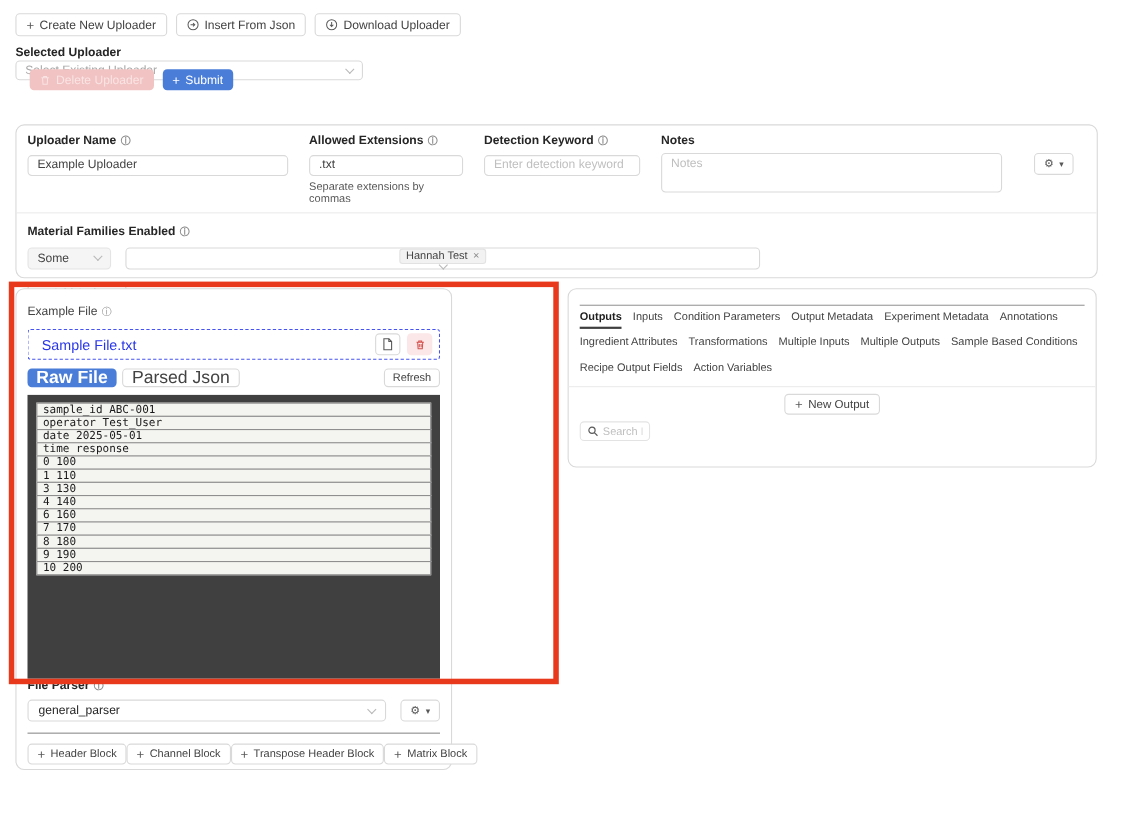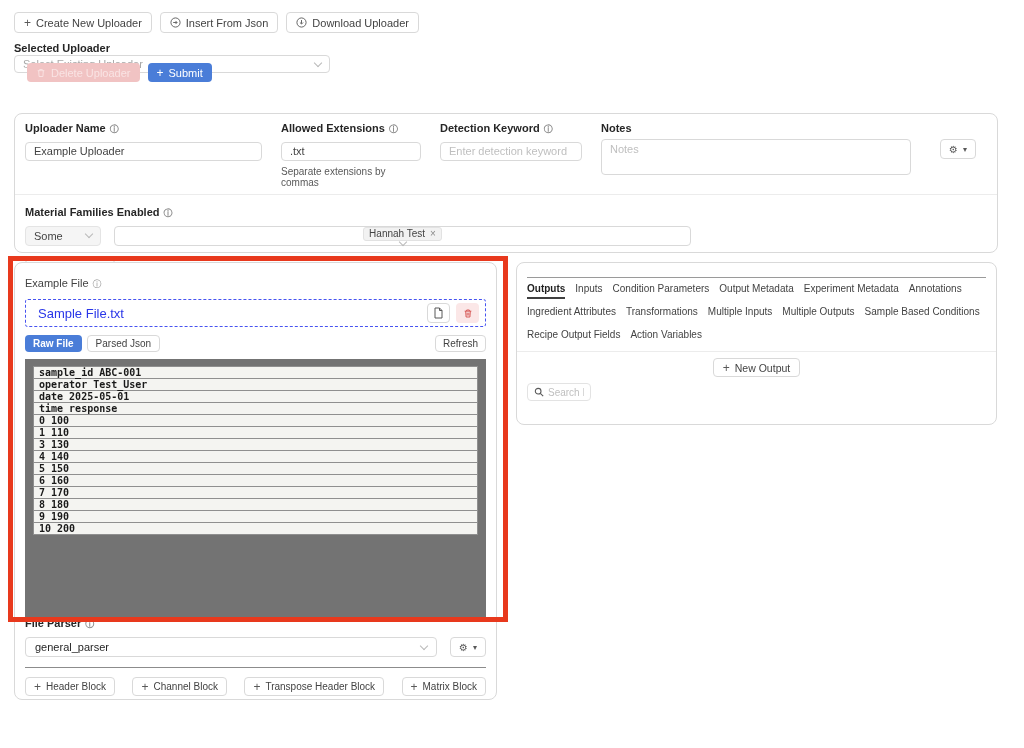--- a/index.html
+++ b/index.html
@@ -50,36 +50,36 @@
   .mf-row { display:flex; gap:13px; margin-top:6px; }
   .mf-some { width:76px; height:20px; background:#f5f5f5; border:1px solid #e4e4e4; border-radius:4px;
              font-size:11px; color:#434343; padding:0 8px; }
   .mf-multi { width:577px; height:20px; border:1px solid #d9d9d9; border-radius:4px; padding:0 8px;flex-direction:column; }
   .tag { display:inline-flex; align-items:center; gap:5px; height:14px; background:#f2f2f2;
          border:1px solid #e2e2e2; border-radius:3px; font-size:10px; color:#434343; padding:0 5px; }
   .tag .x { font-size:10px; color:#8c8c8c; cursor:pointer; }
   .add-actions { margin-top:13px; height:19px; }
 
   
-  .left-card { position:absolute; top:262px; left:14px; width:483px; height:438px;
+  .left-card { position:absolute; top:262px; left:14px; width:397px; height:438px;
                border:1px solid #d9d9d9; border-radius:8px; padding:10px; background:#fff; }
   .file-box { margin-top:8px; height:28px; border:1.5px dashed #4653f0; border-radius:3px;
               display:flex; align-items:center; justify-content:space-between; padding:0 6px 0 12px; }
   .file-name { font-size:13px; color:#2936e8; cursor:pointer; }
   .file-actions { display:flex; gap:6px; }
   .icon-btn { width:23px; height:20px; display:flex; align-items:center; justify-content:center;
               border-radius:4px; cursor:pointer; border:1px solid #d9d9d9; background:#fff; color:#595959; }
   .icon-btn.danger { background:#fbe7e7; border:none; color:#d4504e; }
   .view-tabs { display:flex; align-items:center; gap:5px; margin-top:8px; }
   .pill { height:17px; display:inline-flex; align-items:center; padding:0 8px; border-radius:4px;
-          font-size:10px; cursor:pointer; }
+          font-size:16px; cursor:pointer; }
   .pill.active { background:#4a7dd8; color:#fff; font-weight:bold; border:none; }
   .pill.idle { background:#fff; color:#434343; border:1px solid #d9d9d9; }
   .refresh { margin-left:auto; height:17px; font-size:10px; padding:0 7px; }
-  .viewer { margin-top:7px; height:258px; background:#737373; padding:7px 8px; overflow:hidden;font-weight:bold; }
+  .viewer { margin-top:7px; height:258px; background:#404040; padding:7px 8px; overflow:hidden; }
   .file-row { height:13px; line-height:12px; background:#f4f4f1; border:1px solid #8f8f8f;
               margin-top:-1px; padding:0 5px; font-family:"DejaVu Sans Mono",monospace;
               font-size:10px; color:#1a1a1a; white-space:pre; }
   .file-row:first-child { margin-top:0; }
   .parser-label { margin-top:0; display:block; }
   .parser-row { display:flex; gap:13px; margin-top:6px; }
   .parser-select { flex:1; height:20px; border:1px solid #d9d9d9; border-radius:4px; padding:0 9px;
                    font-size:11px; color:#262626; }
   .left-div { border:none; border-top:1px solid #8c8c8c; margin:10px 0 9px; }
   .blocks-row { display:flex; justify-content:space-between; }
@@ -230,21 +230,20 @@
   </div>
   <div class="viewer">
       <div class="file-row">sample_id ABC-001</div>
       <div class="file-row">operator Test_User</div>
       <div class="file-row">date 2025-05-01</div>
       <div class="file-row">time response</div>
       <div class="file-row">0 100</div>
       <div class="file-row">1 110</div>
       <div class="file-row">3 130</div>
       <div class="file-row">4 140</div>
-      <div class="file-row">5 150</div>
       <div class="file-row">6 160</div>
       <div class="file-row">7 170</div>
       <div class="file-row">8 180</div>
       <div class="file-row">9 190</div>
       <div class="file-row">10 200</div>
     </div>
   <span class="lbl parser-label"><span>File Parser</span><span class="info">ⓘ</span></span>
   <div class="parser-row">
     <div class="parser-select selectlike">
       <span>general_parser</span>

